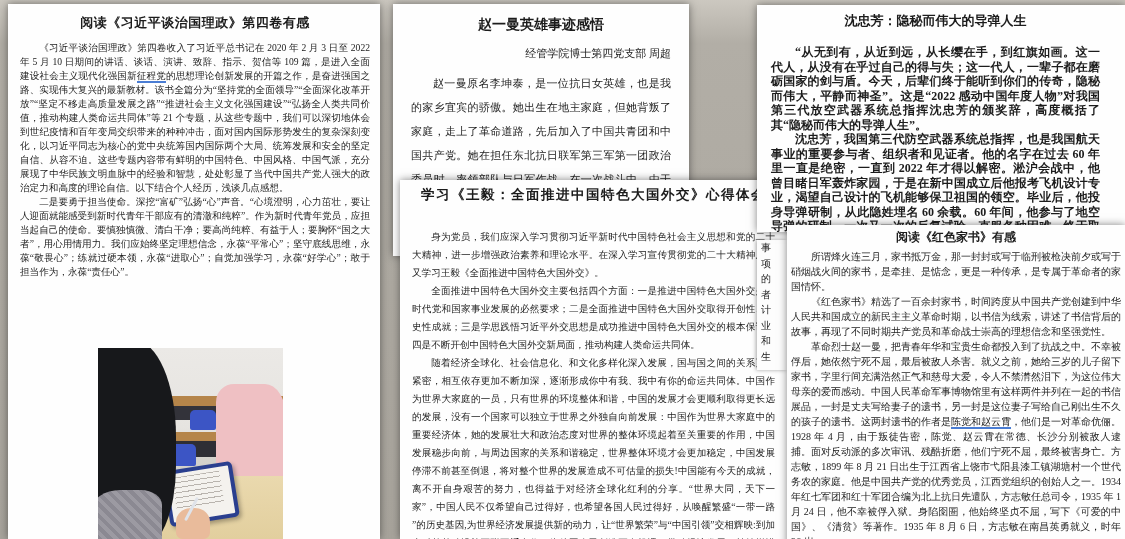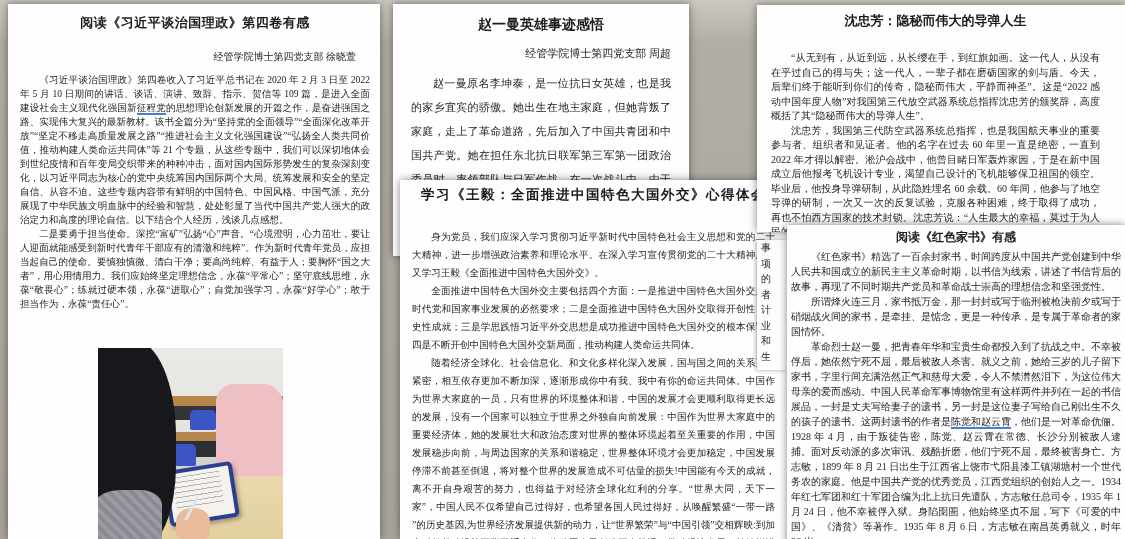--- a/index.html
+++ b/index.html
@@ -22,37 +22,36 @@
   
   .pg-wang{left:400px;top:180px;width:387px;height:359px;padding:6px 12px 0 12px;}
   .pg-wang .title{font-size:13.5px;letter-spacing:1.5px;font-family:"Liberation Sans","DejaVu Sans",sans-serif;}
   .pg-wang .body{margin-top:24px;font-size:9.6px;line-height:18px;}
   
   .strip{position:absolute;left:757px;top:240px;width:30px;height:130px;background:#fdfdfd;box-shadow:-1px 0 4px rgba(30,30,30,.4);overflow:hidden;}
   .strip span{display:block;font-size:10px;line-height:14.5px;text-align:left;padding-left:4px;padding-top:1px;}
   
   .pg-shen{left:757px;top:5px;width:368px;height:227px;padding:7px 25px 0 14px;}
   .pg-shen .title{font-size:13px;}
-  .pg-shen .body{margin-top:21px;font-size:10px;line-height:14.5px;}
+  .pg-shen .body{margin-top:15px;font-size:12px;line-height:14.5px;font-weight:bold;}
   
   .pg-red{left:787px;top:225px;width:338px;height:328px;padding:4px 4px 0 4px;}
   .pg-red .title{font-size:12px;}
   .pg-red .body{margin-top:3px;font-size:10px;line-height:15px;}
   
   .photo{position:absolute;left:90px;top:344px;width:185px;height:191px;background:linear-gradient(180deg,#ebe9e6 0%,#e6e4e0 42%,#d3d1cc 58%,#d9d6cf 100%);overflow:hidden;}
   .ph{position:absolute;}
 </style>
 </head>
 <body>
 
 <div class="stage">
 
   <div class="page pg-xi">
     <h1 class="title">阅读《习近平谈治国理政》第四卷有感</h1>
-    <div class="author">经管学院博士第四党支部 徐晓萱</div>
     <div class="body">
       <p><span>《习近平谈治国理政》第四卷收入了习近平总书记在 2020 年 2 月 3 日至 2022 年 5 月 10 日期间的讲话、谈话、演讲、致辞、指示、贺信等 109 篇，是进入全面建设社会主义现代化强国新</span><span class="squiggle">征程党</span><span>的思想理论创新发展的开篇之作，是奋进强国之路、实现伟大复兴的最新教材。该书全篇分为“坚持党的全面领导”“全面深化改革开放”“坚定不移走高质量发展之路”“推进社会主义文化强国建设”“弘扬全人类共同价值，推动构建人类命运共同体”等 21 个专题，从这些专题中，我们可以深切地体会到世纪疫情和百年变局交织带来的种种冲击，面对国内国际形势发生的复杂深刻变化，以习近平同志为核心的党中央统筹国内国际两个大局、统筹发展和安全的坚定自信、从容不迫。这些专题内容带有鲜明的中国特色、中国风格、中国气派，充分展现了中华民族文明血脉中的经验和智慧，处处彰显了当代中国共产党人强大的政治定力和高度的理论自信。以下结合个人经历，浅谈几点感想。</span></p>
       <p>二是要勇于担当使命。深挖“富矿”弘扬“心”声音。“心境澄明，心力茁壮，要让人迎面就能感受到新时代青年干部应有的清澈和纯粹”。作为新时代青年党员，应担当起自己的使命。要慎独慎微、清白干净；要高尚纯粹、有益于人；要胸怀“国之大者”，用心用情用力。我们应始终坚定理想信念，永葆“平常心”；坚守底线思维，永葆“敬畏心”；练就过硬本领，永葆“进取心”；自觉加强学习，永葆“好学心”；敢于担当作为，永葆“责任心”。</p>
     </div>
 
     <div class="photo">
       <div class="ph" style="left:72px;top:48px;width:113px;height:10px;background:#b5854a;border-bottom:14px solid #33333a;"></div>
       <div class="ph" style="left:48px;top:84px;width:96px;height:9px;background:#b5854a;border-bottom:16px solid #2e2e35;"></div>
       <div class="ph" style="left:92px;top:62px;width:26px;height:20px;background:#3c55c5;border-radius:5px 5px 2px 2px;"></div>
       <div class="ph" style="left:124px;top:58px;width:24px;height:18px;background:#3a50bd;border-radius:5px 5px 2px 2px;"></div>
@@ -101,20 +100,20 @@
     <h1 class="title">沈忠芳：隐秘而伟大的导弹人生</h1>
     <div class="body">
       <p>“从无到有，从近到远，从长缨在手，到红旗如画。这一代人，从没有在乎过自己的得与失；这一代人，一辈子都在磨砺国家的剑与盾。今天，后辈们终于能听到你们的传奇，隐秘而伟大，平静而神圣”。这是“2022 感动中国年度人物”对我国第三代放空武器系统总指挥沈忠芳的颁奖辞，高度概括了其“隐秘而伟大的导弹人生”。</p>
       <p>沈忠芳，我国第三代防空武器系统总指挥，也是我国航天事业的重要参与者、组织者和见证者。他的名字在过去 60 年里一直是绝密，一直到 2022 年才得以解密。淞沪会战中，他曾目睹日军轰炸家园，于是在新中国成立后他报考飞机设计专业，渴望自己设计的飞机能够保卫祖国的领空。毕业后，他投身导弹研制，从此隐姓埋名 60 余载。60 年间，他参与了地空导弹的研制，一次又一次的反复试验，克服各种困难，终于取得了成功，再也不怕西方国家的技术封锁。沈忠芳说：“人生最大的幸福，莫过于为人民的幸福奋斗”。</p>
     </div>
   </div>
 
   <div class="page pg-red">
     <h1 class="title">阅读《红色家书》有感</h1>
     <div class="body">
+      <p>所谓烽火连三月，家书抵万金，那一封封或写于临刑被枪决前夕或写于硝烟战火间的家书，是牵挂、是惦念，更是一种传承，是专属于革命者的家国情怀。</p>
       <p>《红色家书》精选了一百余封家书，时间跨度从中国共产党创建到中华人民共和国成立的新民主主义革命时期，以书信为线索，讲述了书信背后的故事，再现了不同时期共产党员和革命战士崇高的理想信念和坚强党性。</p>
-      <p>所谓烽火连三月，家书抵万金，那一封封或写于临刑被枪决前夕或写于硝烟战火间的家书，是牵挂、是惦念，更是一种传承，是专属于革命者的家国情怀。</p>
       <p><span>革命烈士赵一曼，把青春年华和宝贵生命都投入到了抗战之中。不幸被俘后，她依然宁死不屈，最后被敌人杀害。就义之前，她给三岁的儿子留下家书，字里行间充满浩然正气和慈母大爱，令人不禁潸然泪下，为这位伟大母亲的爱而感动。中国人民革命军事博物馆里有这样两件并列在一起的书信展品，一封是丈夫写给妻子的遗书，另一封是这位妻子写给自己刚出生不久的孩子的遗书。这两封遗书的作者是</span><span class="squiggle">陈觉和赵云霄</span><span>，他们是一对革命伉俪。1928 年 4 月，由于叛徒告密，陈觉、赵云霄在常德、长沙分别被敌人逮捕。面对反动派的多次审讯、残酷折磨，他们宁死不屈，最终被害身亡。方志敏，1899 年 8 月 21 日出生于江西省上饶市弋阳县漆工镇湖塘村一个世代务农的家庭。他是中国共产党的优秀党员，江西党组织的创始人之一。1934 年红七军团和红十军团合编为北上抗日先遣队，方志敏任总司令，1935 年 1 月 24 日，他不幸被俘入狱。身陷囹圄，他始终坚贞不屈，写下《可爱的中国》、《清贫》等著作。1935 年 8 月 6 日，方志敏在南昌英勇就义，时年 36 岁。</span></p>
 
     </div>
   </div>
 
 </div>
 
 </body></html>

